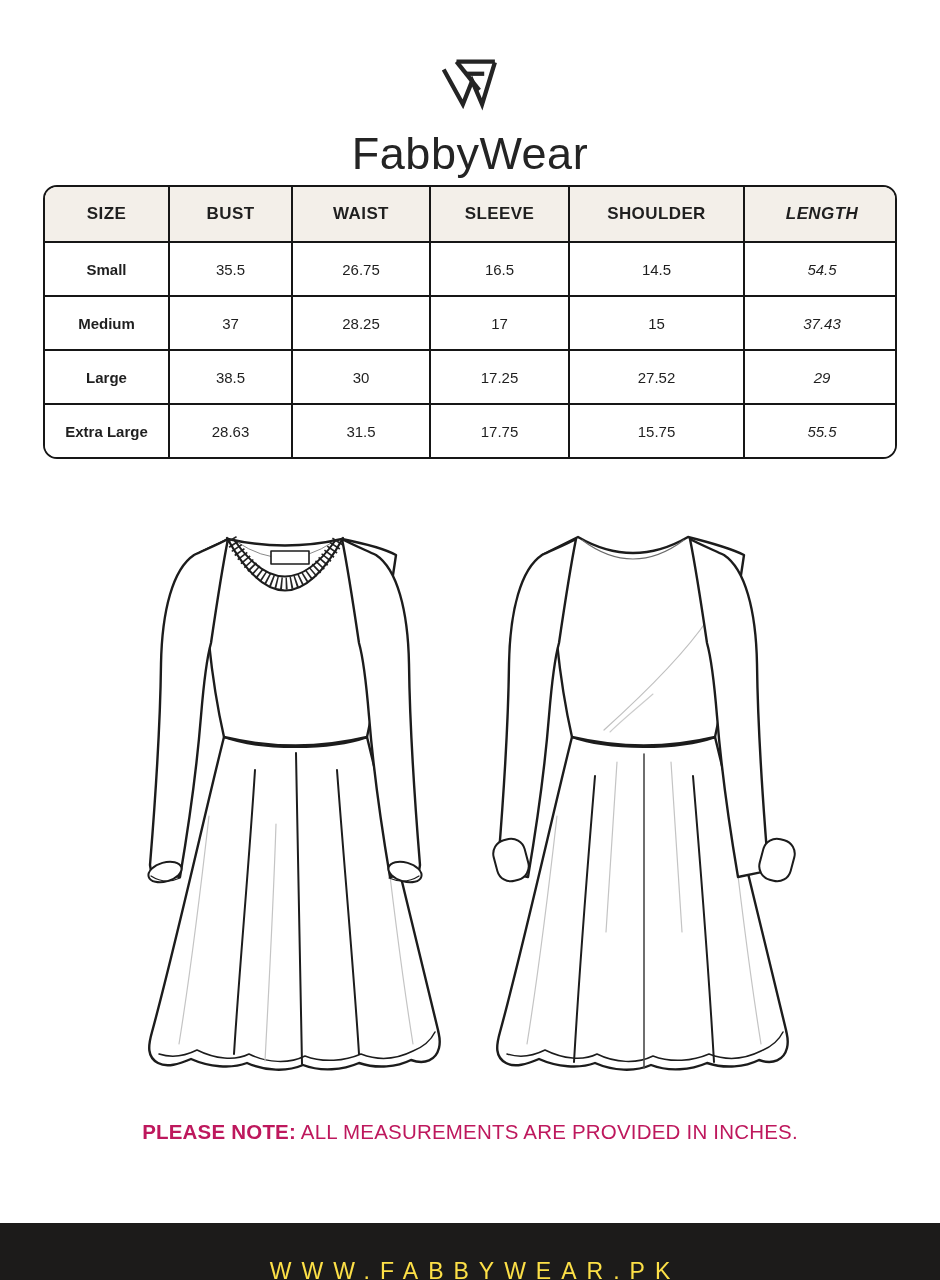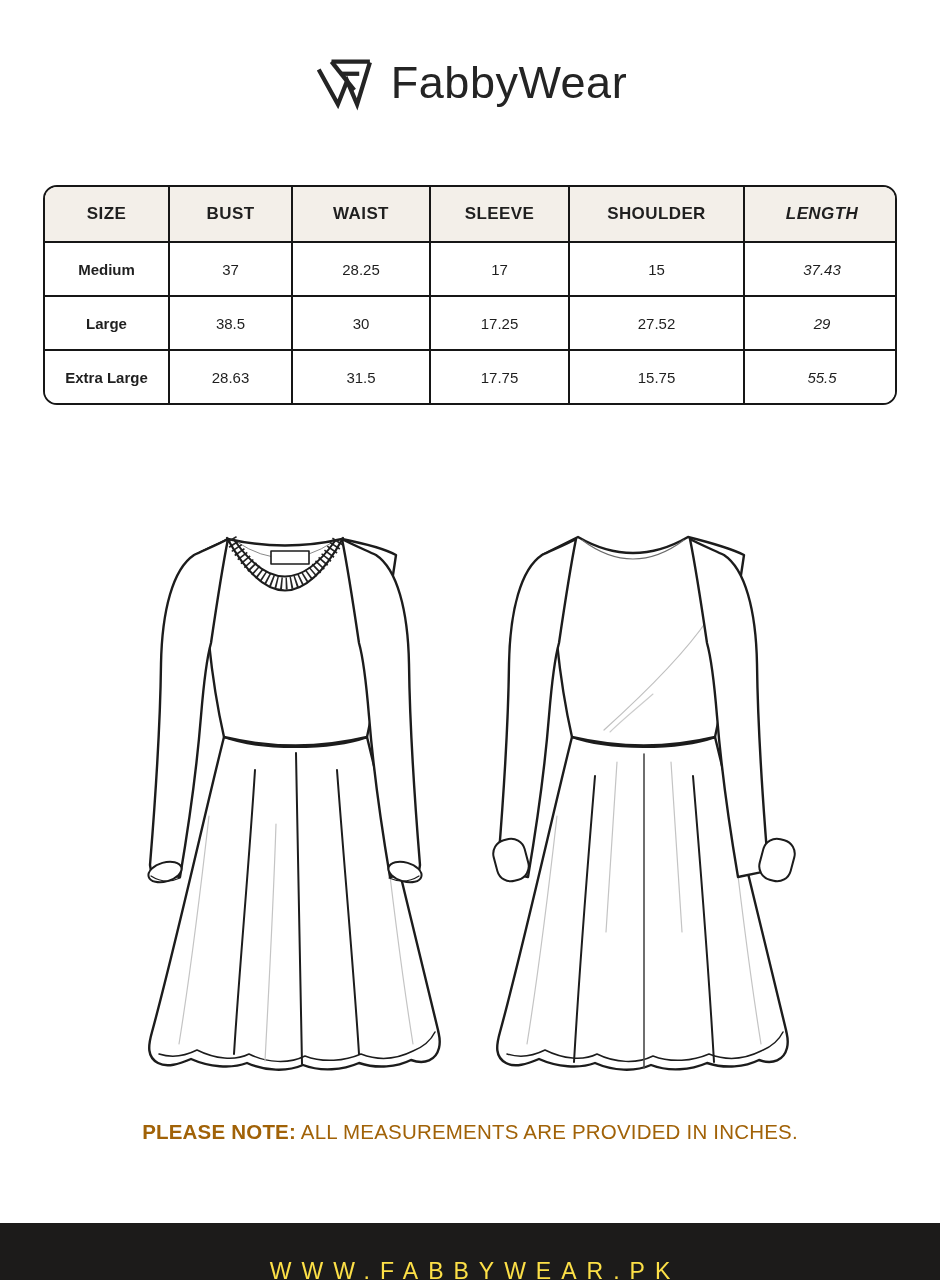--- a/index.html
+++ b/index.html
@@ -1,40 +1,40 @@
 <!DOCTYPE html>
 <html><head>
 <meta charset="utf-8">
 <style>
   html,body{margin:0;padding:0;}
   body{width:940px;height:1280px;background:#ffffff;font-family:"Liberation Sans",sans-serif;-webkit-font-smoothing:antialiased;}
   .page{position:relative;width:940px;height:1280px;background:#fff;overflow:hidden;}
 
   
-  .logo-row{position:absolute;top:52px;left:0;right:0;display:flex;justify-content:center;align-items:center;gap:14px;}
+  .logo-row{position:absolute;top:52px;left:0;right:0;display:flex;justify-content:center;align-items:center;gap:14px;flex-direction:column;}
   .logo-mark{display:block;}
   .brand-name{font-size:45px;font-weight:500;color:#242424;letter-spacing:0.5px;}
 
   
   .table-wrap{position:absolute;top:185px;left:43px;width:854px;border:2.5px solid #161616;border-radius:14px;overflow:hidden;background:#fff;box-sizing:border-box;}
   table.size-chart{width:100%;border-collapse:collapse;table-layout:fixed;}
   .size-chart th,.size-chart td{border:2px solid #161616;text-align:center;vertical-align:middle;color:#1f1f1f;margin-left:6px;}
   .size-chart thead th{background:#f3efe9;height:52px;font-size:17px;font-weight:700;letter-spacing:0.4px;}
   .size-chart tbody th{height:50px;font-size:15px;font-weight:700;background:#fff;}
   .size-chart tbody td{height:50px;font-size:15px;font-weight:400;background:#fff;}
   .size-chart tr :first-child{border-left:none;}
   .size-chart tr :last-child{border-right:none;font-style:italic;}
   .size-chart thead th{border-top:none;}
   .size-chart tbody tr:last-child th,.size-chart tbody tr:last-child td{border-bottom:none;}
 
   
   .dresses{position:absolute;top:524px;left:0;right:0;display:flex;justify-content:center;gap:26px;}
 
   
-  .note{position:absolute;top:1120px;left:0;width:100%;text-align:center;font-size:20.5px;color:#a16207;letter-spacing:0.2px;}
+  .note{position:absolute;top:1120px;left:0;width:100%;text-align:center;font-size:20.5px;color:#be185d;letter-spacing:0.2px;}
   .note .b{font-weight:700;}
 
   
   .footer{position:absolute;left:0;bottom:0;width:100%;height:57px;background:#1c1b1a;display:flex;align-items:center;justify-content:center;}
   .footer .url{color:#fde047;font-size:23px;font-weight:500;letter-spacing:10px;padding-left:10px;margin-top:40px;}
 </style>
 </head>
 <body>
 
 <div class="page">
@@ -63,20 +63,28 @@
         <tr>
           <th>SIZE</th>
           <th>BUST</th>
           <th>WAIST</th>
           <th>SLEEVE</th>
           <th>SHOULDER</th>
           <th>LENGTH</th>
         </tr>
       </thead>
       <tbody>
+        <tr>
+          <th>Small</th>
+          <td>35.5</td>
+          <td>26.75</td>
+          <td>16.5</td>
+          <td>14.5</td>
+          <td>54.5</td>
+        </tr>
         <tr>
           <th>Medium</th>
           <td>37</td>
           <td>28.25</td>
           <td>17</td>
           <td>15</td>
           <td>37.43</td>
         </tr>
         <tr>
           <th>Large</th>

